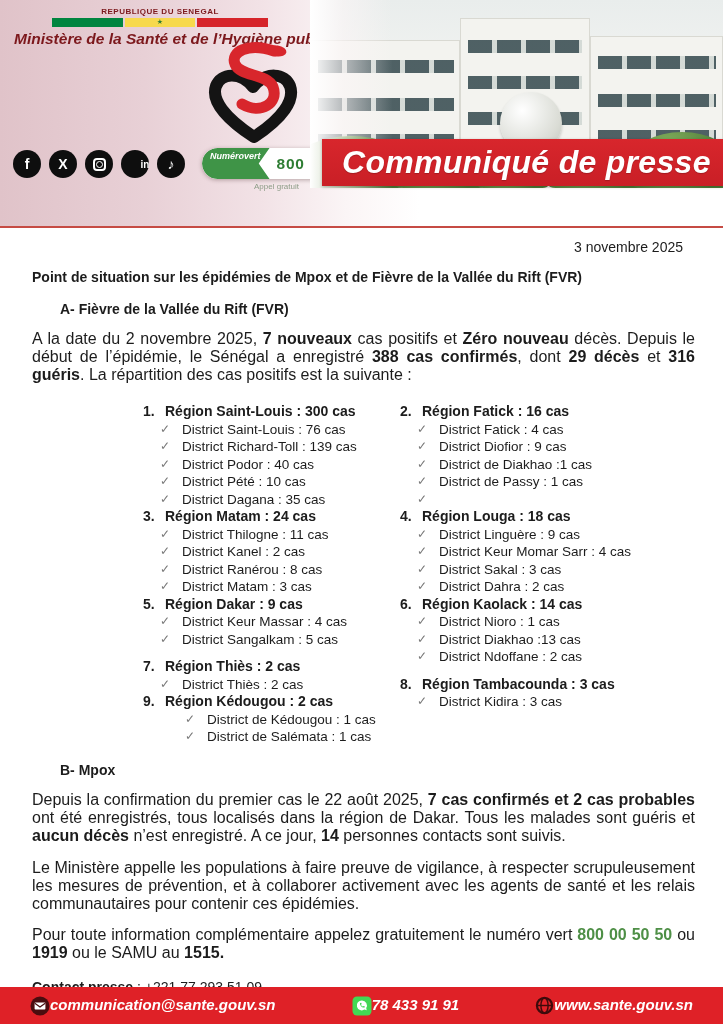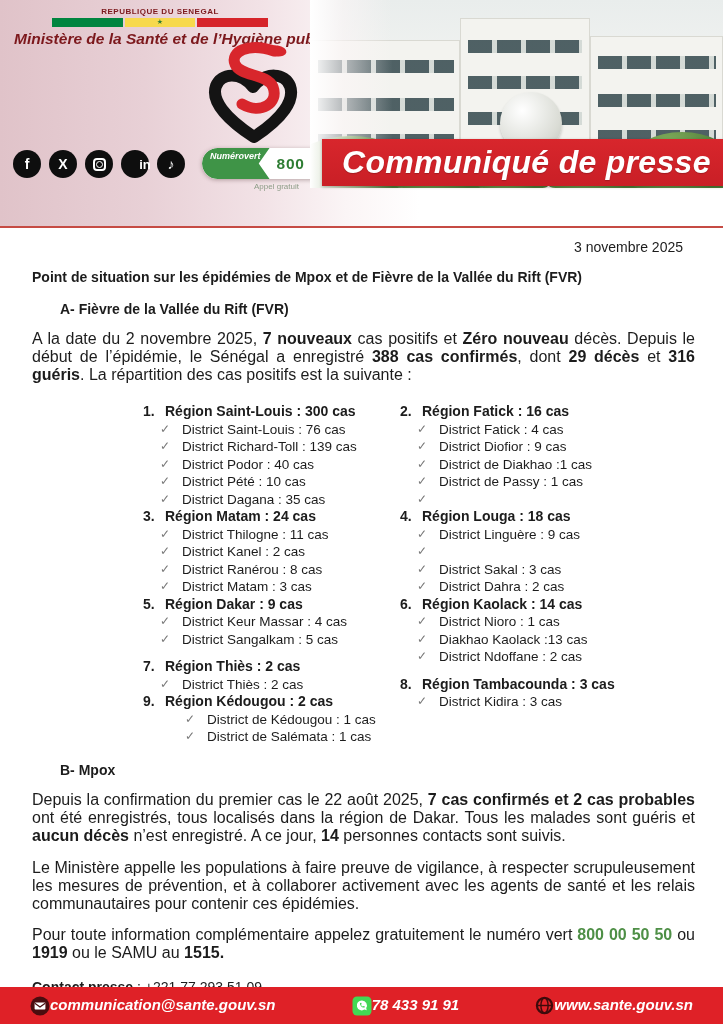--- a/index.html
+++ b/index.html
@@ -25,21 +25,21 @@
   .flag-yellow { background:var(--flag-yellow,#f7d94c); text-align:center; }
   .flag-red { background:var(--flag-red,#d6242a); }
   .star { position:absolute; left:0; right:0; top:-1px; font-size:7px; line-height:9px; color:#2f7d33; }
   .ministry { position:absolute; top:30px; left:14px; font-size:15.5px; font-weight:bold;
     font-style:italic; color:var(--maroon,#7c181c); }
   .logo { position:absolute; top:40px; left:178px; }
 
   .social { position:absolute; top:150px; left:13px; display:flex; gap:8px; }
   .sicon { width:28px; height:28px; border-radius:50%; background:#0e0e0e; color:#fff;
     display:flex; align-items:center; justify-content:center; font-weight:bold; font-size:14px; }
-  .sicon .small { font-size:13px;padding-left:20px; }
+  .sicon .small { font-size:10px;padding-left:20px; }
   .ig { display:block; width:13px; height:13px; border:2px solid #fff; border-radius:4px; position:relative; }
   .ig::after { content:""; position:absolute; width:5px; height:5px; border:1.6px solid #fff;
     border-radius:50%; top:1.5px; left:1.5px; }
 
   .hotline { position:absolute; top:148px; left:202px; height:31px; display:flex; align-items:center;
     background:#fff; border-radius:16px; box-shadow:0 1px 4px rgba(60,30,30,.35); padding-right:11px; overflow:hidden; }
   .hotline-tag { background:var(--hotline-green,#3f9447); color:#fff; font-size:9px; font-weight:bold;
     font-style:italic; text-align:center; line-height:1.1; padding:4px 9px 4px 8px; height:100%;
     display:flex; flex-direction:row; justify-content:center;
     clip-path:polygon(0 0,100% 0,84% 50%,100% 100%,0 100%); border-radius:16px 0 0 16px; }
@@ -299,20 +299,21 @@
           <div class="region-title">
             <span class="rnum">4.</span>
             <span>Région Louga : 18 cas</span>
           </div>
           <div class="district">
             <span class="check">✓</span>
             <span>District Linguère : 9 cas</span>
           </div>
           <div class="district">
             <span class="check">✓</span>
+            <span>District Keur Momar Sarr : 4 cas</span>
           </div>
           <div class="district">
             <span class="check">✓</span>
             <span>District Sakal : 3 cas</span>
           </div>
           <div class="district">
             <span class="check">✓</span>
             <span>District Dahra : 2 cas</span>
           </div>
         </div>
@@ -320,21 +321,21 @@
           <div class="region-title">
             <span class="rnum">6.</span>
             <span>Région Kaolack : 14 cas</span>
           </div>
           <div class="district">
             <span class="check">✓</span>
             <span>District Nioro : 1 cas</span>
           </div>
           <div class="district">
             <span class="check">✓</span>
-            <span>Diakhao Kaolack :13 cas</span>
+            <span>District Diakhao :13 cas</span>
           </div>
           <div class="district">
             <span class="check">✓</span>
             <span>District Ndoffane : 2 cas</span>
           </div>
         </div>
         <div class="region gap">
           <div class="region-title">
             <span class="rnum">8.</span>
             <span>Région Tambacounda : 3 cas</span>

